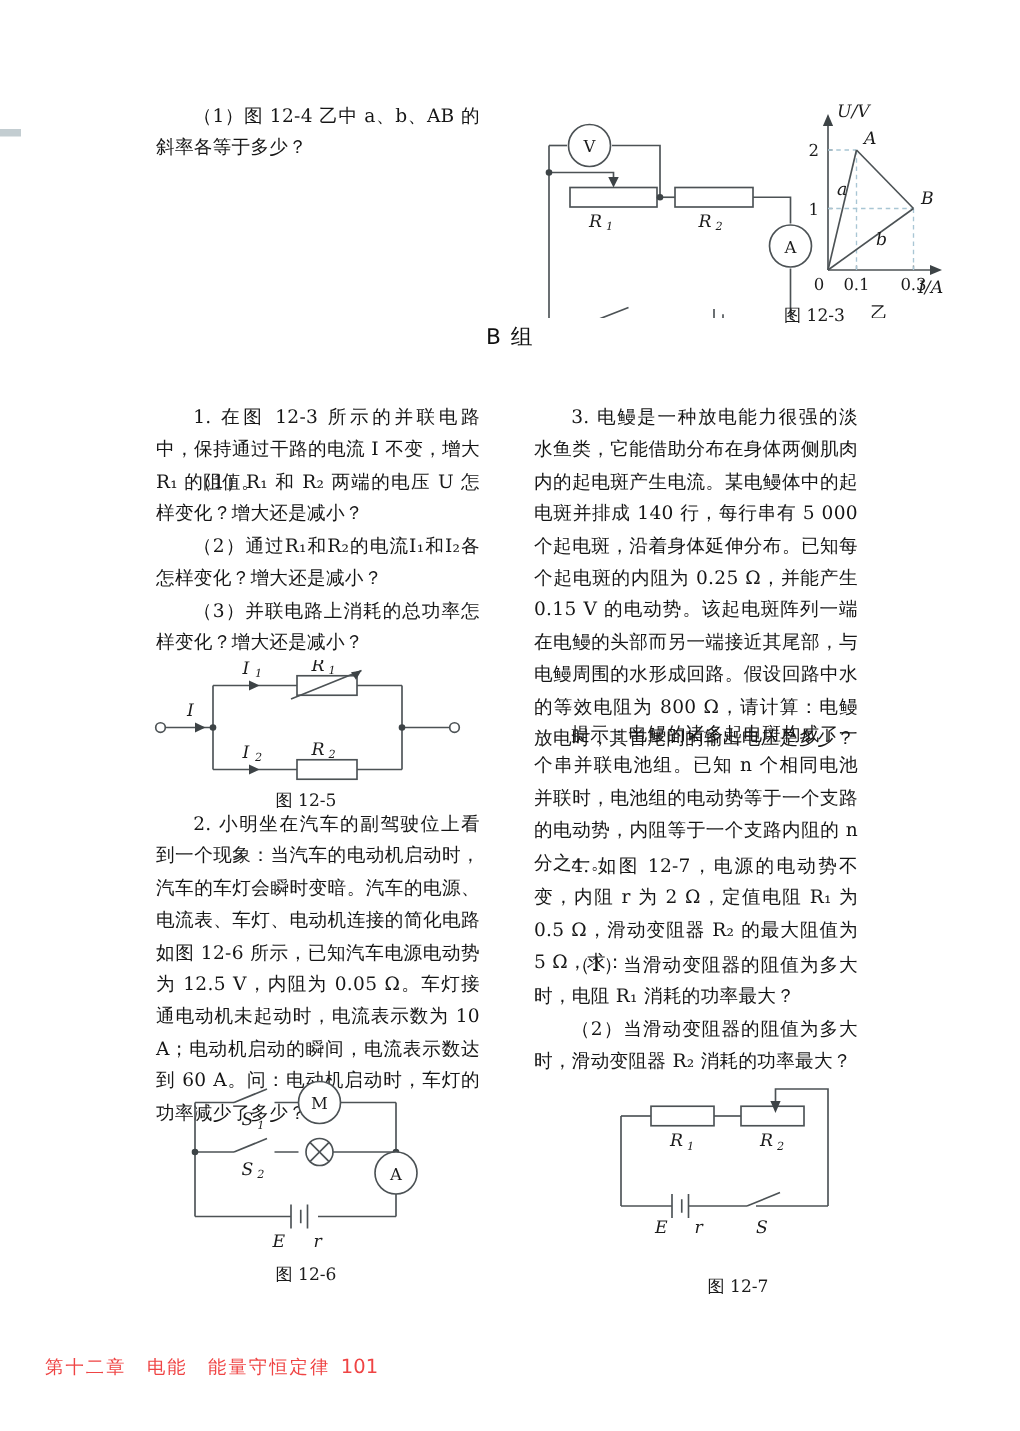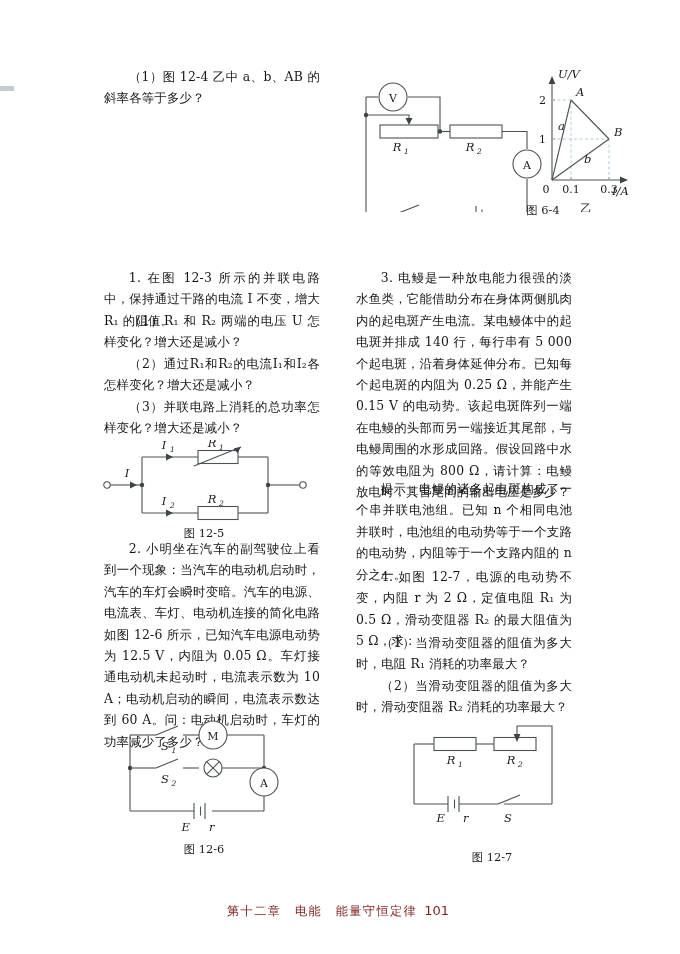--- a/index.html
+++ b/index.html
@@ -64,23 +64,23 @@
     margin-top: 2px;
     font-family: "DejaVu Serif", "Liberation Serif", serif;
   }
 
   
   .footer {
     position: absolute;
     left: 0;
     right: 34px;
     bottom: 34px;
-    text-align: center;
+    text-align: left;
     font-size: 12.2px;
-    color: #7f1d1d;
+    color: #ef4444;
     letter-spacing: 1.4px;
     margin-left: 30px;
   }
   .footer .pg {
     font-family: "DejaVu Sans", "Liberation Sans", sans-serif;
     font-size: 13px;
     letter-spacing: 0;
     margin-left: 7px;
   }
 
@@ -207,23 +207,24 @@
         <path class="wire" d="M27,38 L65,77"></path>
 
         <text class="svg-text-i" x="32" y="34">A</text>
         <text class="svg-text-i" x="70" y="74">B</text>
         <text class="svg-text-i" x="14" y="68">a</text>
         <text class="svg-text-i" x="40" y="101">b</text>
 
         <text class="svg-text" x="42" y="150" text-anchor="middle">乙</text>
       </g>
     </svg>
-    <div class="fig-cap" style="text-align:center; margin-top:-9px; margin-left:104px;">图 6-4</div>
-  </div>
-
+    <div class="fig-cap" style="text-align:center; margin-top:-9px; margin-left:104px;">图 12-3</div>
+  </div>
+
+  <div class="group-head">B 组</div>
 
   <div class="para indent" style="left:104px; top:267px; width:216px;">1. 在图 12-3 所示的并联电路中，保持通过干路的电流 I 不变，增大 R₁ 的阻值。</div>
 
   <div class="para indent" style="left:104px; top:310px; width:216px;">（1）R₁ 和 R₂ 两端的电压 U 怎样变化？增大还是减小？</div>
 
   <div class="para indent" style="left:104px; top:353px; width:216px;">（2）通过R₁和R₂的电流I₁和I₂各怎样变化？增大还是减小？</div>
 
   <div class="para indent" style="left:104px; top:396px; width:216px;">（3）并联电路上消耗的总功率怎样变化？增大还是减小？</div>
 
   <div class="fig" style="left:100px; top:440px; width:230px;">

